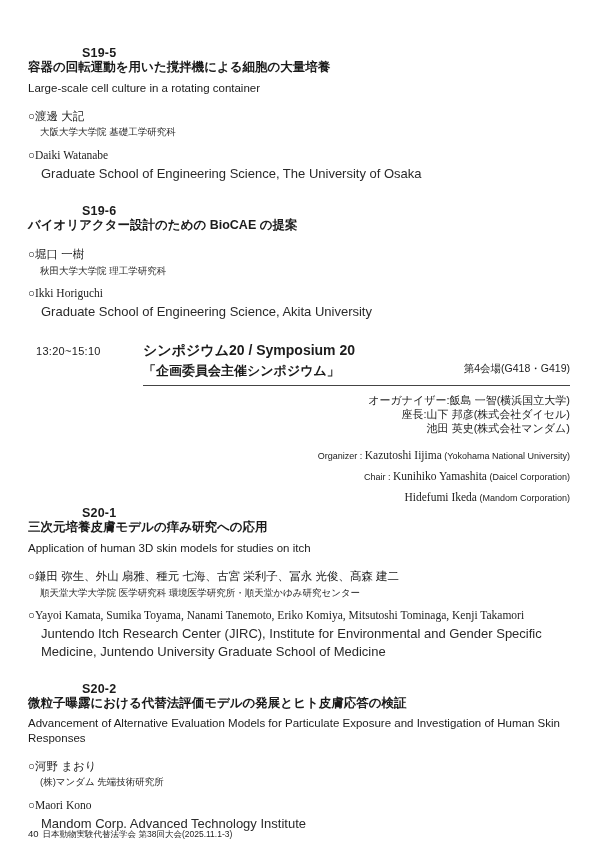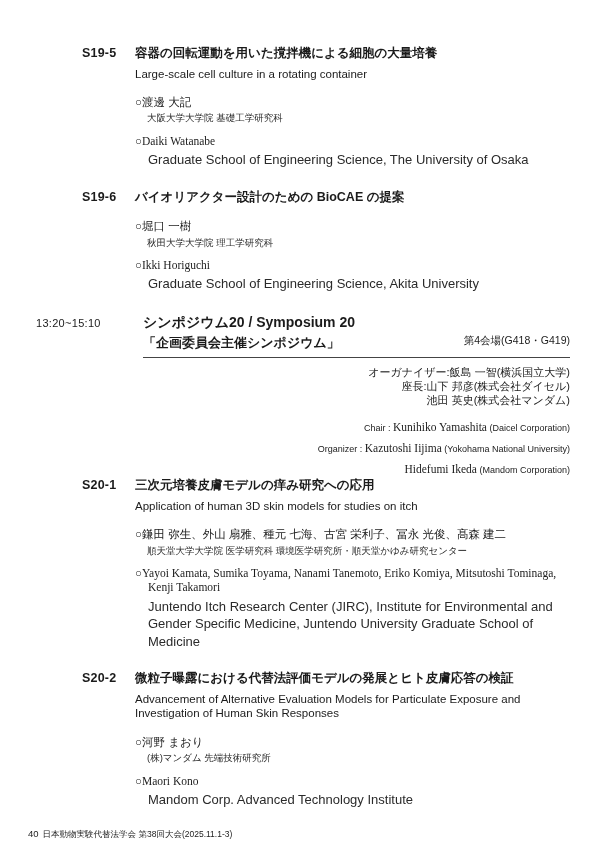--- a/index.html
+++ b/index.html
@@ -5,21 +5,21 @@
   * { margin:0; padding:0; box-sizing:border-box; }
   html,body { background:#888; }
   .page {
     width:600px; height:849px; margin:0 auto; background:#ffffff;
     font-family:"Liberation Sans","DejaVu Sans",sans-serif;
     color:#1b1b1b; position:relative; overflow:hidden;
   }
   .content { padding:46px 30px 0 28px; }
 
   
-  .entry { display:flex; margin-bottom:21px; }
+  .entry { display:flex; margin-bottom:21px;flex-direction:column; }
   .entry-code { width:53px; flex:none; margin-left:54px; font-weight:bold; font-size:12.5px; letter-spacing:.2px; }
   .entry-body { flex:1; min-width:0; }
   .title-jp { font-weight:bold; font-size:12.5px; line-height:1.25; }
   .title-en { font-size:11.5px; line-height:1.25; margin-top:5px; }
   .authors-jp { font-size:11.5px; margin-top:14px; line-height:1.25; }
   .affil-jp { font-size:9.5px; color:#2a2a2a; margin:3px 0 0 12px; line-height:1.3; }
   .authors-en { font-family:"Liberation Serif","DejaVu Serif",serif; font-size:11.5px; margin-top:9px; line-height:1.25; padding-left:13px; text-indent:-13px; }
   .affil-en { font-size:13px; color:#2a2a2a; margin:3px 0 0 13px; line-height:1.35; }
 
   
@@ -85,22 +85,22 @@
           <span class="sym-subtitle">「企画委員会主催シンポジウム」</span>
           <span class="sym-venue">第4会場(G418・G419)</span>
         </div>
         <hr class="sym-rule">
         <div class="organizers-jp">
           <div>オーガナイザー:飯島 一智(横浜国立大学)</div>
           <div>座長:山下 邦彦(株式会社ダイセル)</div>
           <div>池田 英史(株式会社マンダム)</div>
         </div>
         <div class="organizers-en">
+          <div class="org-line"><span class="org-label-en">Organizer : </span><span class="org-name-en">Kazutoshi Iijima</span><span class="org-affil-en"> (Yokohama National University)</span></div>
           <div class="org-line"><span class="org-label-en">Chair : </span><span class="org-name-en">Kunihiko Yamashita</span><span class="org-affil-en"> (Daicel Corporation)</span></div>
-          <div class="org-line"><span class="org-label-en">Organizer : </span><span class="org-name-en">Kazutoshi Iijima</span><span class="org-affil-en"> (Yokohama National University)</span></div>
           <div class="org-line"><span class="org-name-en">Hidefumi Ikeda</span><span class="org-affil-en"> (Mandom Corporation)</span></div>
         </div>
       </div>
     </div>
 
 
     <div class="entry">
       <div class="entry-code">S20-1</div>
       <div class="entry-body">
         <div class="title-jp">三次元培養皮膚モデルの痒み研究への応用</div>

